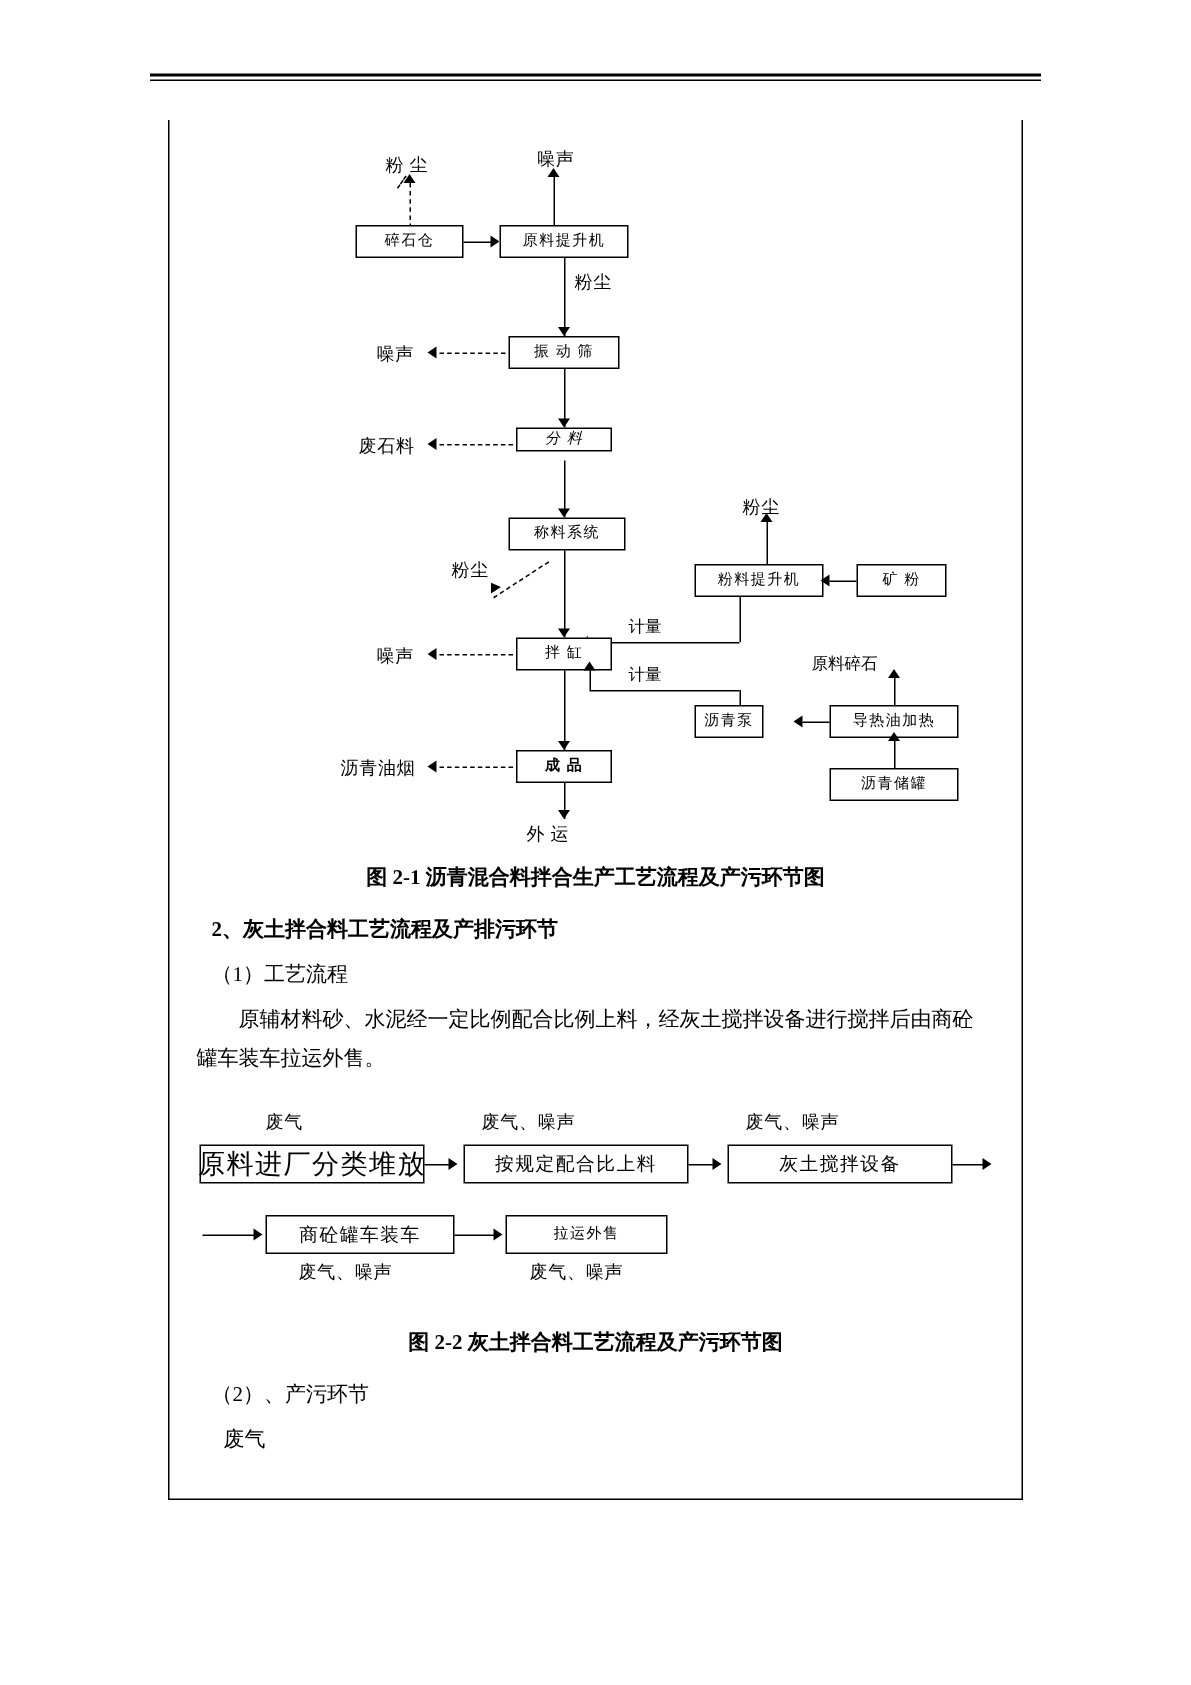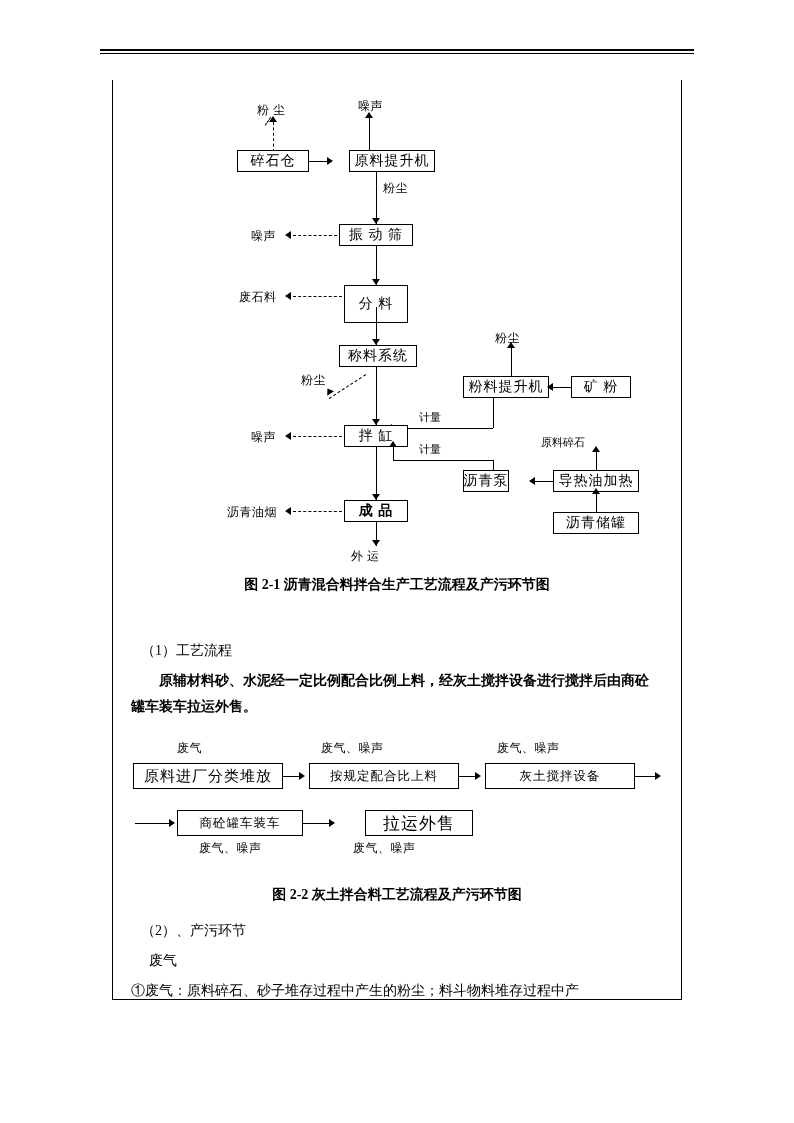--- a/index.html
+++ b/index.html
@@ -59,21 +59,21 @@
     top: 1056px;
     width: 794px;
     text-align: center;
     font-size: 12px;
   }
   
   .box {
     position: absolute;
     border: 1px solid #000;
     background: #fff;
-    font-size: 14px;
+    font-size: 10px;
     line-height: 1;
     display: flex;
     align-items: center;
     justify-content: center;
     box-sizing: border-box;
     white-space: nowrap;
     letter-spacing: 1px;
   }
   .lbl {
     position: absolute;
@@ -145,21 +145,20 @@
   }
   .para {
     position: absolute;
     font-size: 14px;
     line-height: 26px;
     white-space: nowrap;
   }
   .para.wrap {
     white-space: normal;
     width: 530px;
-    font-weight: bold;
   }
   .indent2 { text-indent: 28px; }
 </style>
 </head>
 <body>
 
 <div class="page">
 
   <div class="header">
     <div class="rule"></div>
@@ -177,36 +176,36 @@
       <div class="arr-u" style="left:156px; top:36px;"></div>
 
       <div class="vline" style="left:256px; top:38px; height:32px;"></div>
       <div class="arr-u" style="left:252px; top:32px;"></div>
 
       <div class="box" style="left:124px; top:70px; width:72px; height:22px;">碎石仓</div>
 
       <div class="hline" style="left:196px; top:81px; width:20px;"></div>
       <div class="arr-r" style="left:214px; top:77px;"></div>
 
-      <div class="box" style="left:220px; top:70px; width:86px; height:22px;margin-left:16px;">原料提升机</div>
+      <div class="box" style="left:220px; top:70px; width:86px; height:22px;">原料提升机</div>
 
       <div class="vline" style="left:263px; top:92px; height:52px;"></div>
       <div class="arr-d" style="left:259px; top:138px;"></div>
       <div class="lbl" style="left:270px; top:100px;">粉尘</div>
 
       <div class="box" style="left:226px; top:144px; width:74px; height:22px;">振 动 筛</div>
 
       <div class="hdash" style="left:180px; top:155px; width:44px;"></div>
       <div class="arr-l" style="left:172px; top:151px;"></div>
       <div class="lbl" style="left:138px; top:148px;">噪声</div>
 
       <div class="vline" style="left:263px; top:166px; height:39px;"></div>
       <div class="arr-d" style="left:259px; top:199px;"></div>
 
-      <div class="box" style="left:231px; top:205px; width:64px; height:38px;">分 料</div>
+      <div class="box" style="left:231px; top:205px; width:64px; height:16px;font-style:italic;">分 料</div>
 
       <div class="hdash" style="left:180px; top:216px; width:49px;"></div>
       <div class="arr-l" style="left:172px; top:212px;"></div>
       <div class="lbl" style="left:126px; top:209px;">废石料</div>
 
       <div class="vline" style="left:263px; top:227px; height:38px;"></div>
       <div class="arr-d" style="left:259px; top:259px;"></div>
 
       <div class="box" style="left:226px; top:265px; width:78px; height:22px;">称料系统</div>
 
@@ -263,52 +262,52 @@
       <div class="arr-l" style="left:172px; top:427px;"></div>
       <div class="lbl" style="left:114px; top:424px;">沥青油烟</div>
 
       <div class="vline" style="left:263px; top:442px; height:24px;"></div>
       <div class="arr-d" style="left:259px; top:460px;"></div>
       <div class="lbl" style="left:238px; top:468px;">外 运</div>
 
       <div class="cap" style="left:0; top:496px;">图 2-1 沥青混合料拌合生产工艺流程及产污环节图</div>
     </div>
 
+    <div class="para" style="left:28px; top:528px; font-weight:bold;">2、灰土拌合料工艺流程及产排污环节</div>
     <div class="para" style="left:28px; top:558px;">（1）工艺流程</div>
     <div class="para wrap indent2" style="left:18px; top:588px;">原辅材料砂、水泥经一定比例配合比例上料，经灰土搅拌设备进行搅拌后由商砼罐车装车拉运外售。</div>
 
     <div>
 
       <div class="lbl" style="left:64px; top:660px;">废气</div>
       <div class="lbl" style="left:208px; top:660px;">废气、噪声</div>
       <div class="lbl" style="left:384px; top:660px;">废气、噪声</div>
 
-      <div class="box" style="left:20px; top:683px; width:150px; height:26px; font-size:15px;">原料进厂分类堆放</div>
+      <div class="box" style="left:20px; top:683px; width:150px; height:26px; font-size:18px;">原料进厂分类堆放</div>
       <div class="box" style="left:196px; top:683px; width:150px; height:26px; font-size:12.5px;">按规定配合比上料</div>
       <div class="box" style="left:372px; top:683px; width:150px; height:26px; font-size:12.5px;">灰土搅拌设备</div>
 
       <div class="hline" style="left:170px; top:696px; width:18px;"></div>
       <div class="arr-r" style="left:186px; top:692px;"></div>
       <div class="hline" style="left:346px; top:696px; width:18px;"></div>
       <div class="arr-r" style="left:362px; top:692px;"></div>
       <div class="hline" style="left:522px; top:696px; width:22px;"></div>
       <div class="arr-r" style="left:542px; top:692px;"></div>
 
       <div class="hline" style="left:22px; top:743px; width:36px;"></div>
       <div class="arr-r" style="left:56px; top:739px;"></div>
       <div class="box" style="left:64px; top:730px; width:126px; height:26px; font-size:12.5px;">商砼罐车装车</div>
       <div class="hline" style="left:190px; top:743px; width:28px;"></div>
       <div class="arr-r" style="left:216px; top:739px;"></div>
-      <div class="box" style="left:224px; top:730px; width:108px; height:26px; font-size:17px;margin-left:28px;">拉运外售</div>
+      <div class="box" style="left:224px; top:730px; width:108px; height:26px; font-size:10px;">拉运外售</div>
 
       <div class="lbl" style="left:86px; top:760px;">废气、噪声</div>
       <div class="lbl" style="left:240px; top:760px;">废气、噪声</div>
 
       <div class="cap" style="left:0; top:806px;">图 2-2 灰土拌合料工艺流程及产污环节图</div>
     </div>
 
     <div class="para" style="left:28px; top:838px;">（2）、产污环节</div>
     <div class="para" style="left:36px; top:868px;">废气</div>
-    <div class="para" style="left:18px; top:898px;">①废气：原料碎石、砂子堆存过程中产生的粉尘；料斗物料堆存过程中产</div>
 
   </div>
 
 </div>
 
 </body></html>

